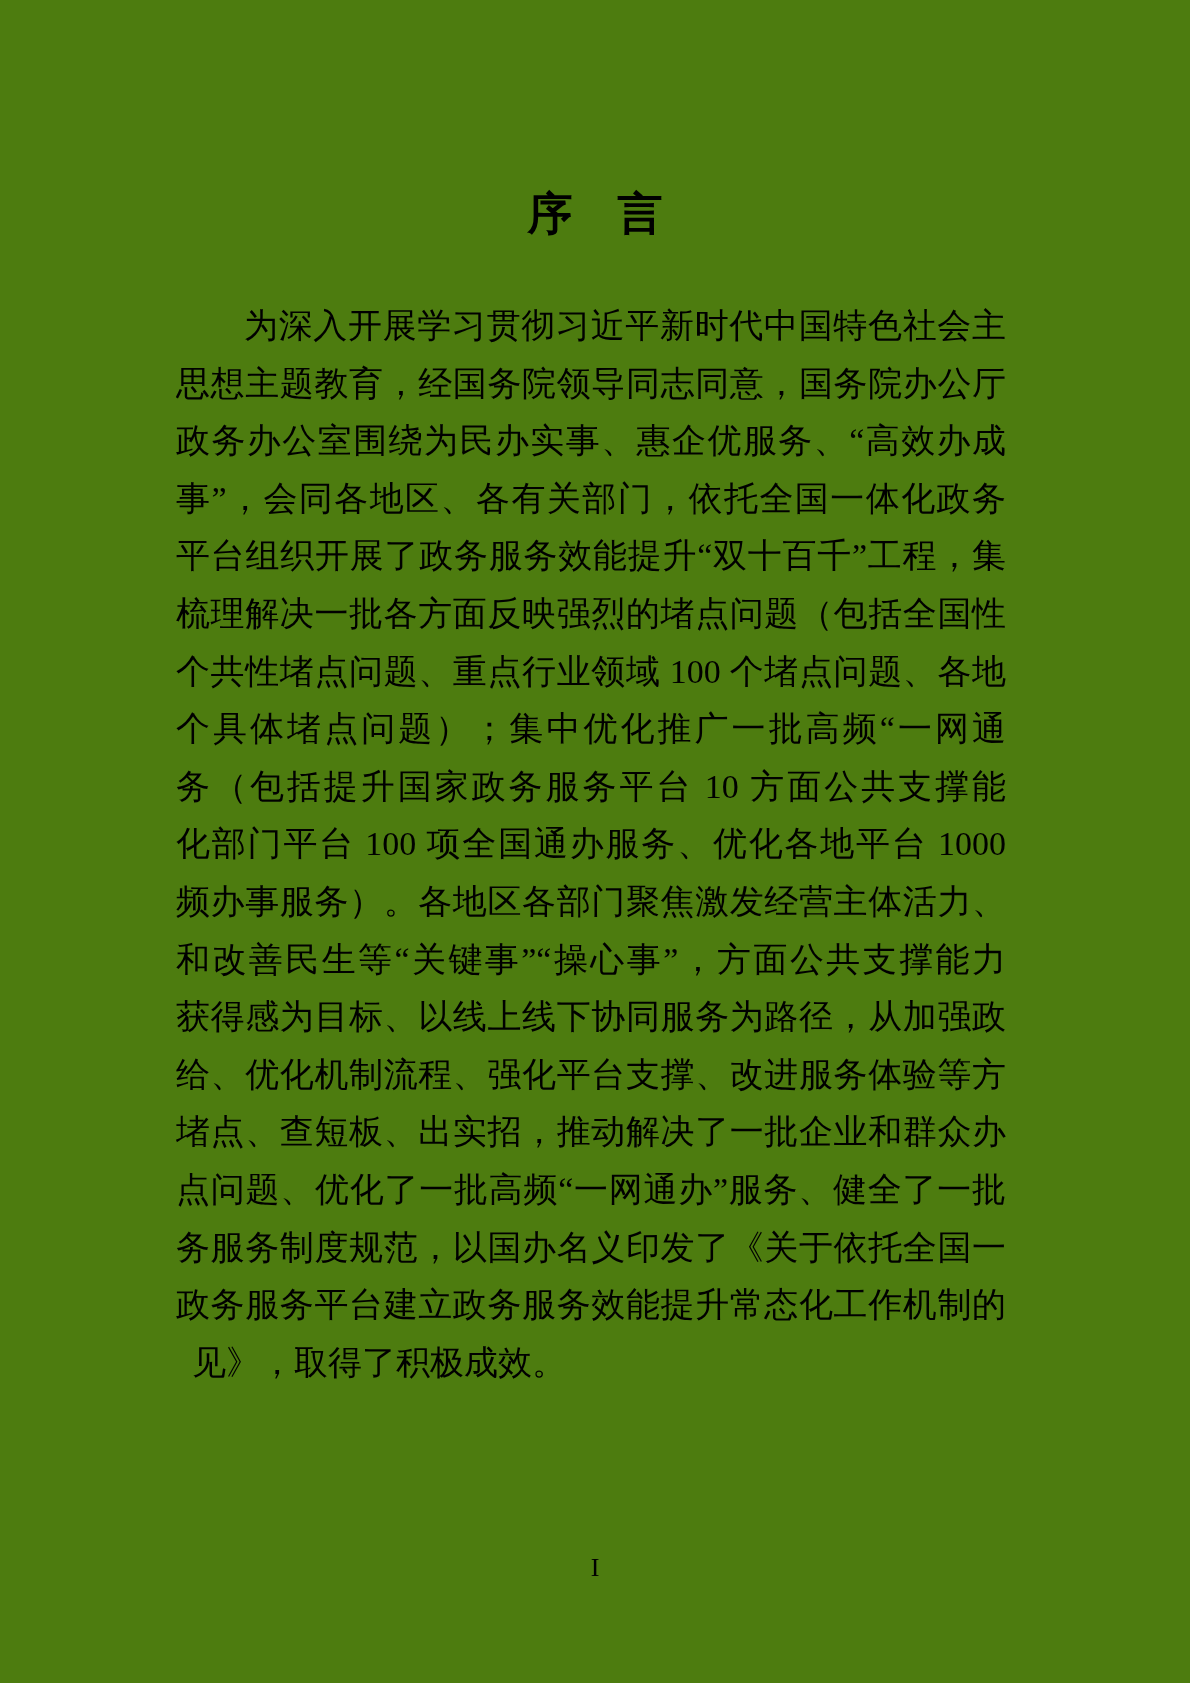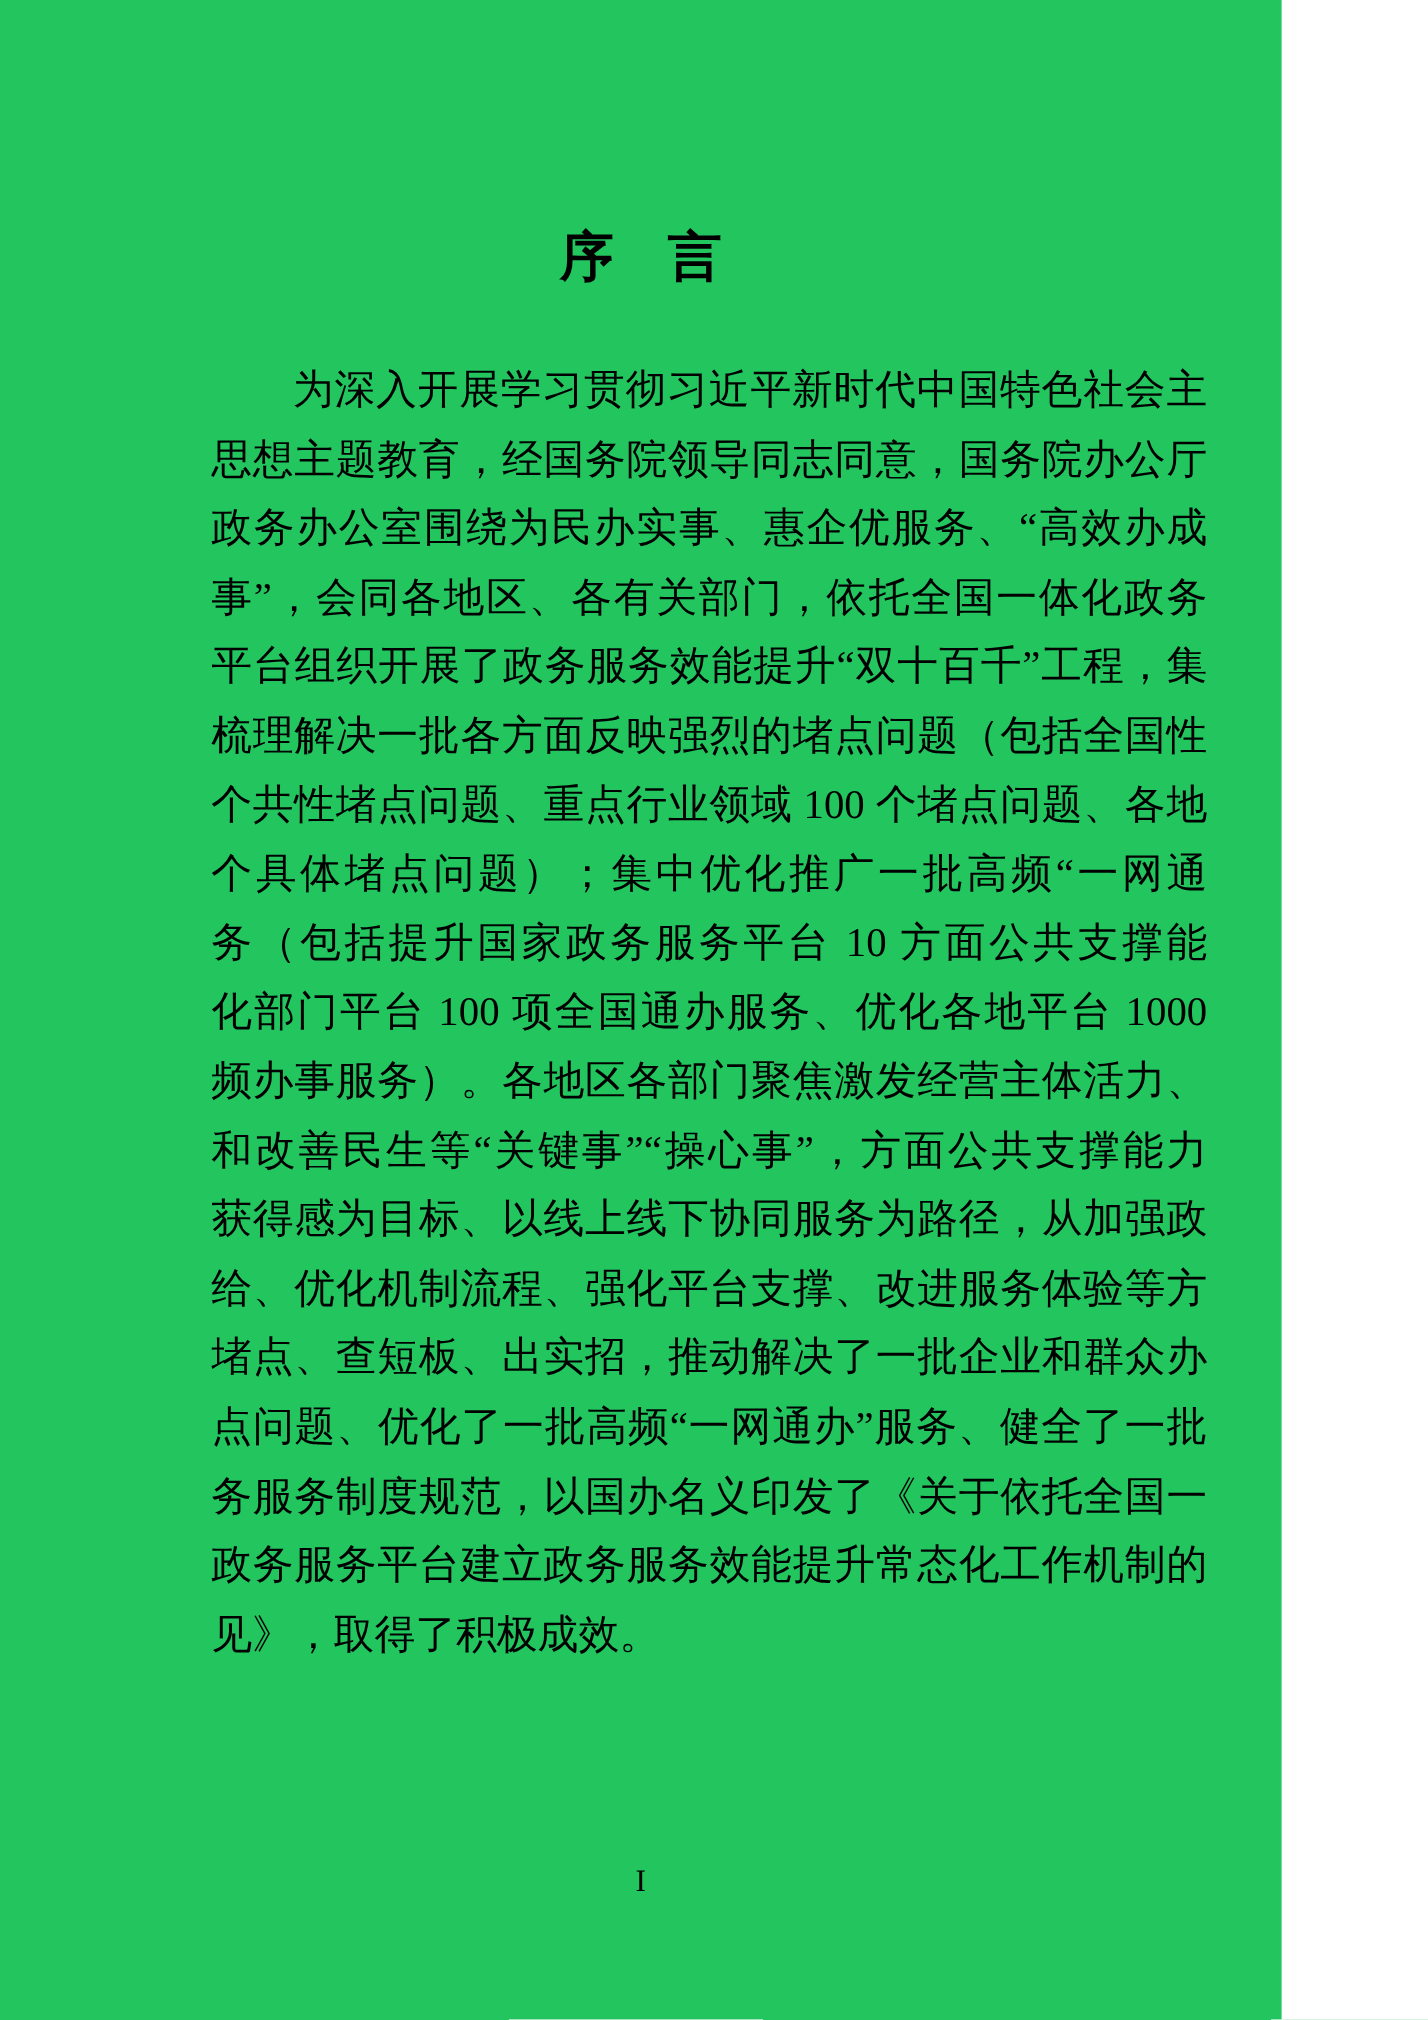--- a/index.html
+++ b/index.html
@@ -6,23 +6,23 @@
   html, body { background: #ffffff; }
   body {
     width: 1190px;
     height: 1683px;
     font-family: "Liberation Serif", serif;
     color: #000000;
     position: relative;
   }
   .page {
     position: relative;
-    width: 1068px;
+    width: 1190px;
     height: 1683px;
-    background: #22c55e;
+    background: #4d7c0f;
     overflow: hidden;
   }
   .doc-title {
     position: absolute;
     top: 186px;
     left: 0;
     width: 100%;
     text-align: center;
     font-size: 45px;
     line-height: 56px;
@@ -41,21 +41,21 @@
     font-family: "Liberation Serif", serif;
   }
   .doc-line {
     height: 57.6px;
     overflow: hidden;
     text-align: justify;
     text-align-last: justify;
     white-space: normal;
   }
   .doc-line:first-child { text-indent: 2em; }
-  .doc-line:last-child { text-align-last: left; }
+  .doc-line:last-child { text-align-last: left; margin-left: 16px; }
   .page-number {
     position: absolute;
     top: 1552px;
     left: 0;
     width: 100%;
     text-align: center;
     font-size: 26px;
     line-height: 32px;
     color: #000000;
     font-family: "Liberation Serif", serif;

